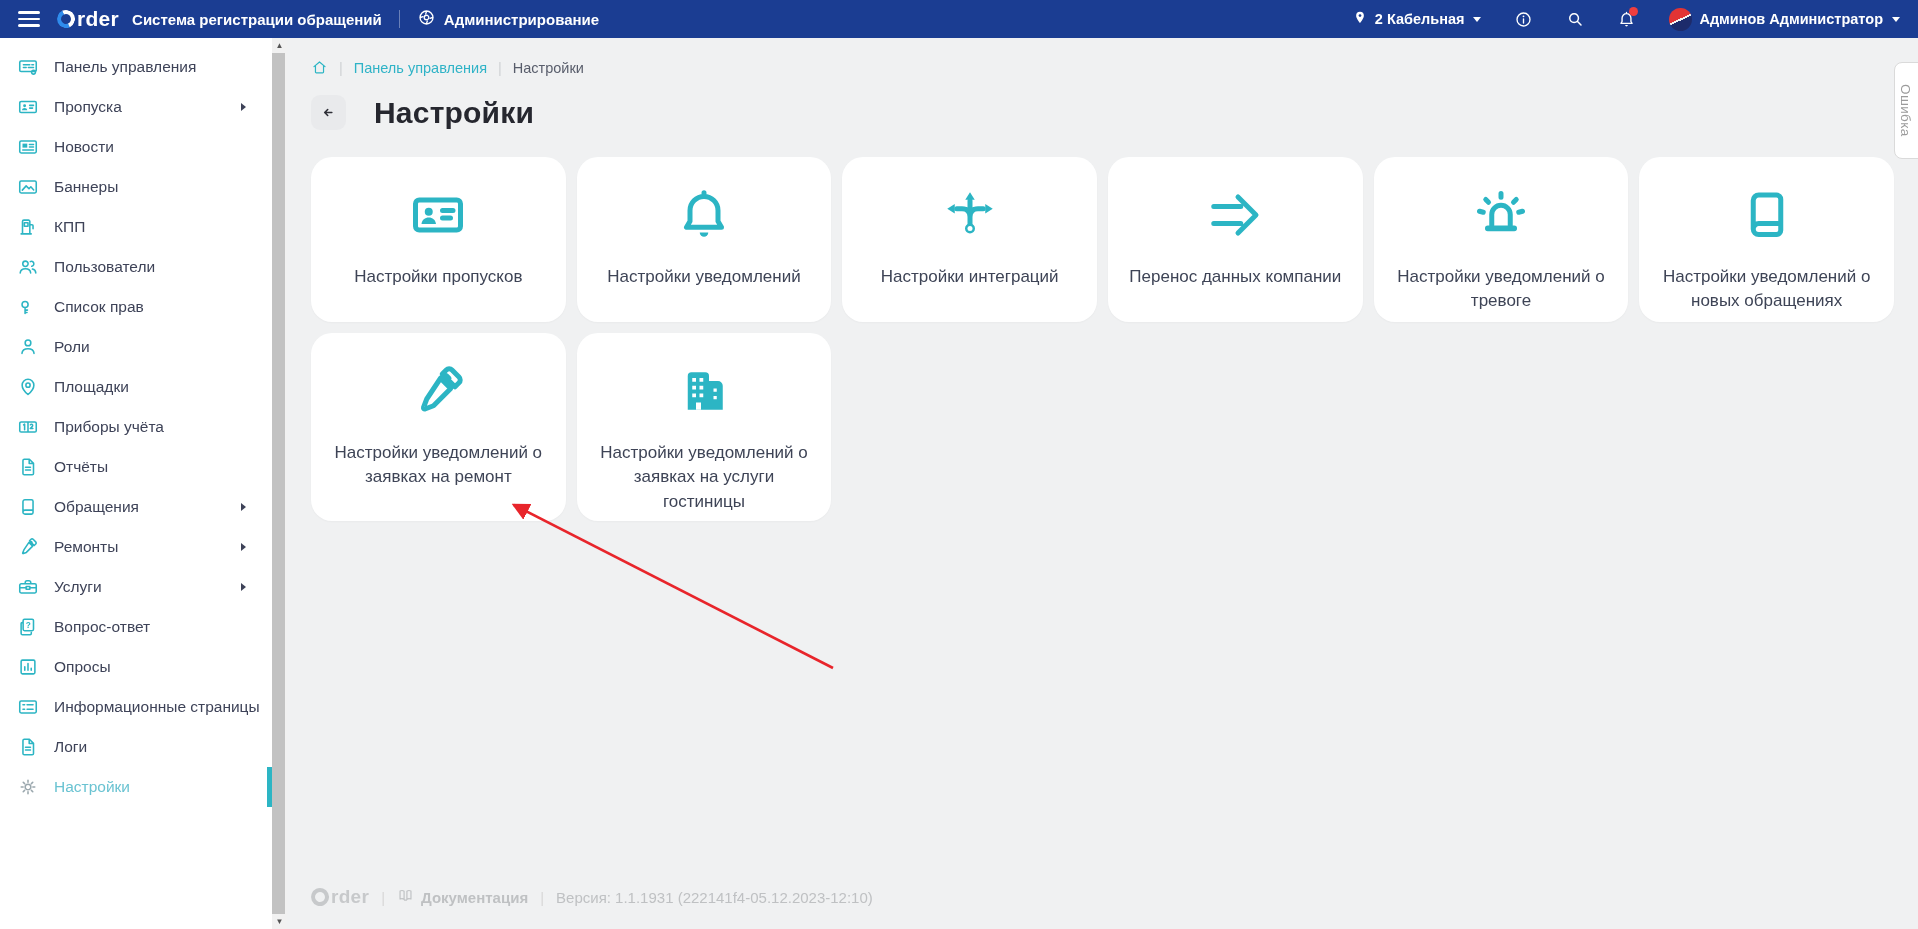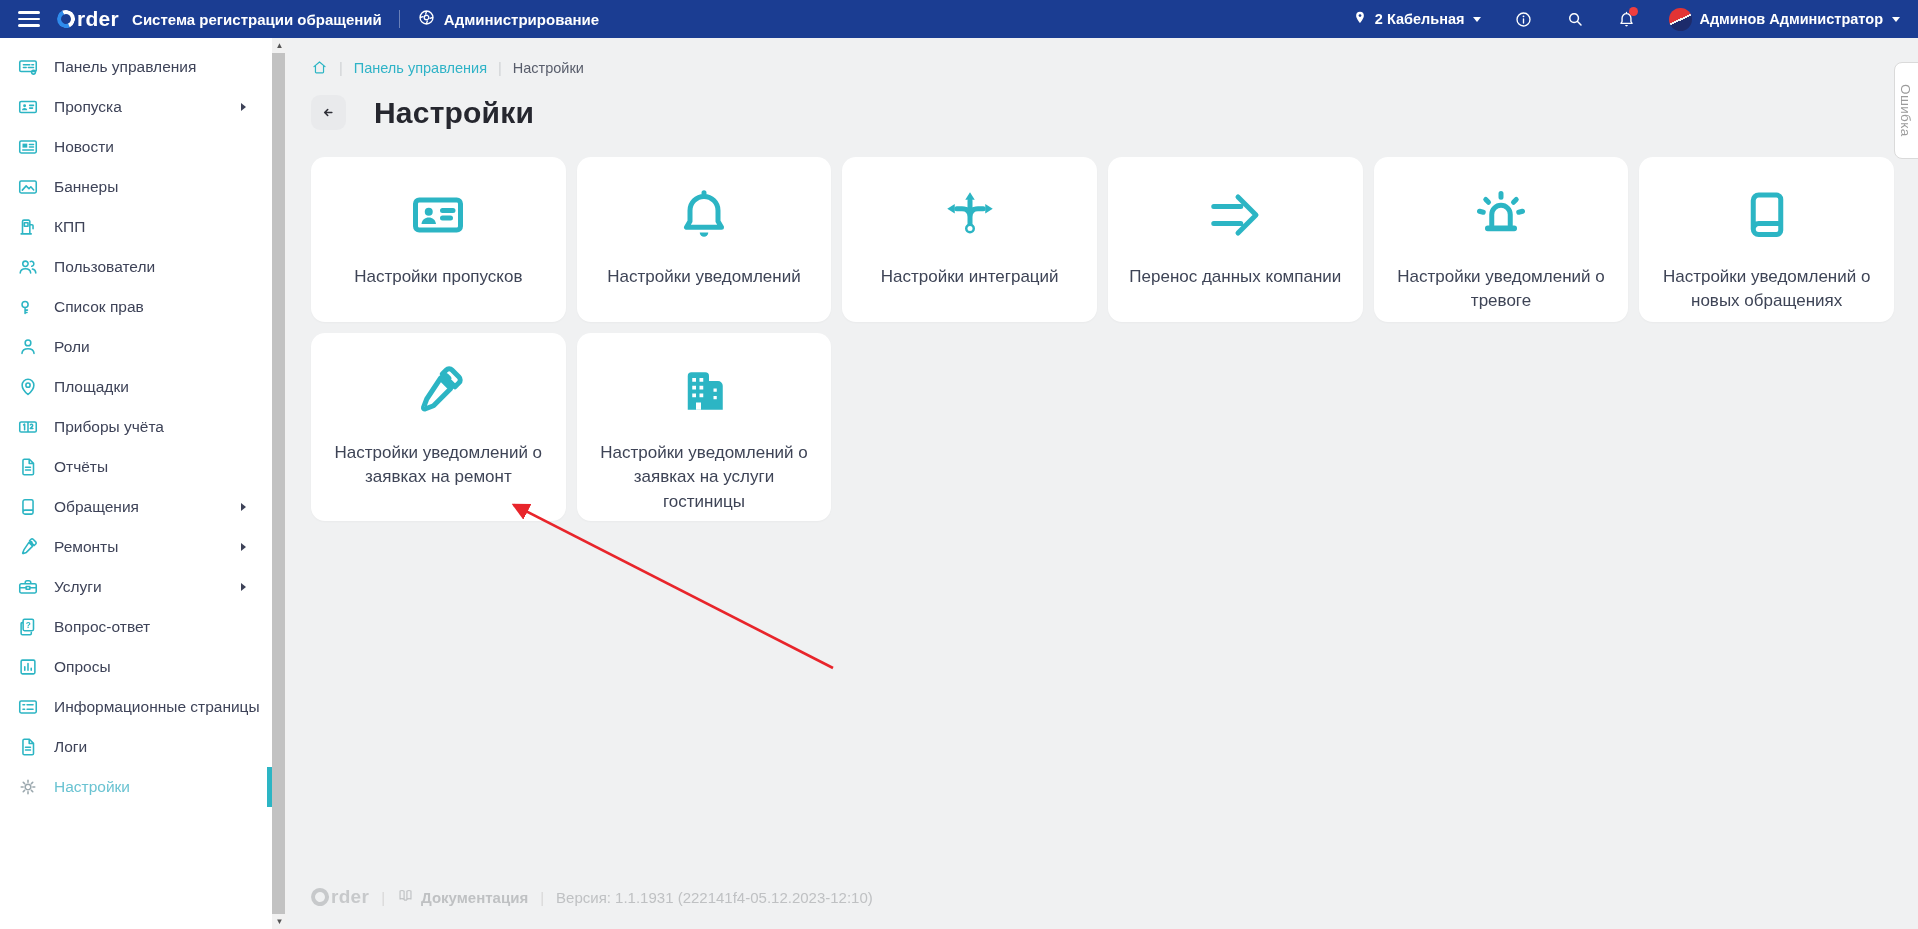--- a/index.html
+++ b/index.html
@@ -44,21 +44,21 @@
   .breadcrumb{margin-top:21px;display:flex;align-items:center;gap:11px;font-size:14.5px;color:#9aa0a6;}
   .breadcrumb .sep{color:#cfd2d4;}
   .crumb-link{color:#2fb3c7;cursor:pointer;}
   .crumb-cur{color:#585d6b;}
   .breadcrumb svg{color:#2cb5c4;display:block;cursor:pointer;}
   .title-row{margin-top:19px;display:flex;align-items:center;gap:28px;}
   .back-btn{width:35px;height:35px;border-radius:9px;background:#e9eaec;display:flex;align-items:center;justify-content:center;color:#2e2f37;cursor:pointer;flex:none;}
   h1{margin:0;font-size:30px;font-weight:700;color:#26272f;letter-spacing:.2px;}
 
   .grid{margin-top:27px;display:grid;grid-template-columns:repeat(6,1fr);gap:11px;}
-  .card{background:#fff;border-radius:14px;min-height:165px;box-sizing:border-box;padding:21px 14px 7px;display:flex;flex-direction:column;align-items:center;text-align:center;cursor:pointer;box-shadow:0 1px 2px rgba(0,0,0,.03);}
+  .card{background:#fff;border-radius:21px;min-height:165px;box-sizing:border-box;padding:21px 14px 7px;display:flex;flex-direction:column;align-items:center;text-align:center;cursor:pointer;box-shadow:0 1px 2px rgba(0,0,0,.03);}
   .card-icon{height:74px;display:flex;align-items:center;justify-content:center;color:#2cb5c4;margin-bottom:13px;flex:none;}
   .card-label{font-size:17px;line-height:1.43;color:#3e4456;max-width:235px;}
 
   .footer{margin-top:auto;padding:16px 0 21px;display:flex;align-items:center;gap:12px;color:#bfc1c3;font-size:15px;}
   .footer .logo{margin-left:0;color:#c7c9cb;font-size:19px;}
   .footer .sep{color:#d8d8d8;}
   .footer svg{color:#c1c3c5;}
   .doc-link{display:flex;align-items:center;gap:7px;font-weight:600;cursor:pointer;}
 
   .error-tab{position:absolute;top:24px;right:-8px;width:32px;height:97px;background:#fff;border:1px solid #dadada;border-radius:8px 0 0 8px;display:flex;align-items:center;justify-content:flex-start;padding-left:3px;box-sizing:border-box;cursor:pointer;z-index:3;}

